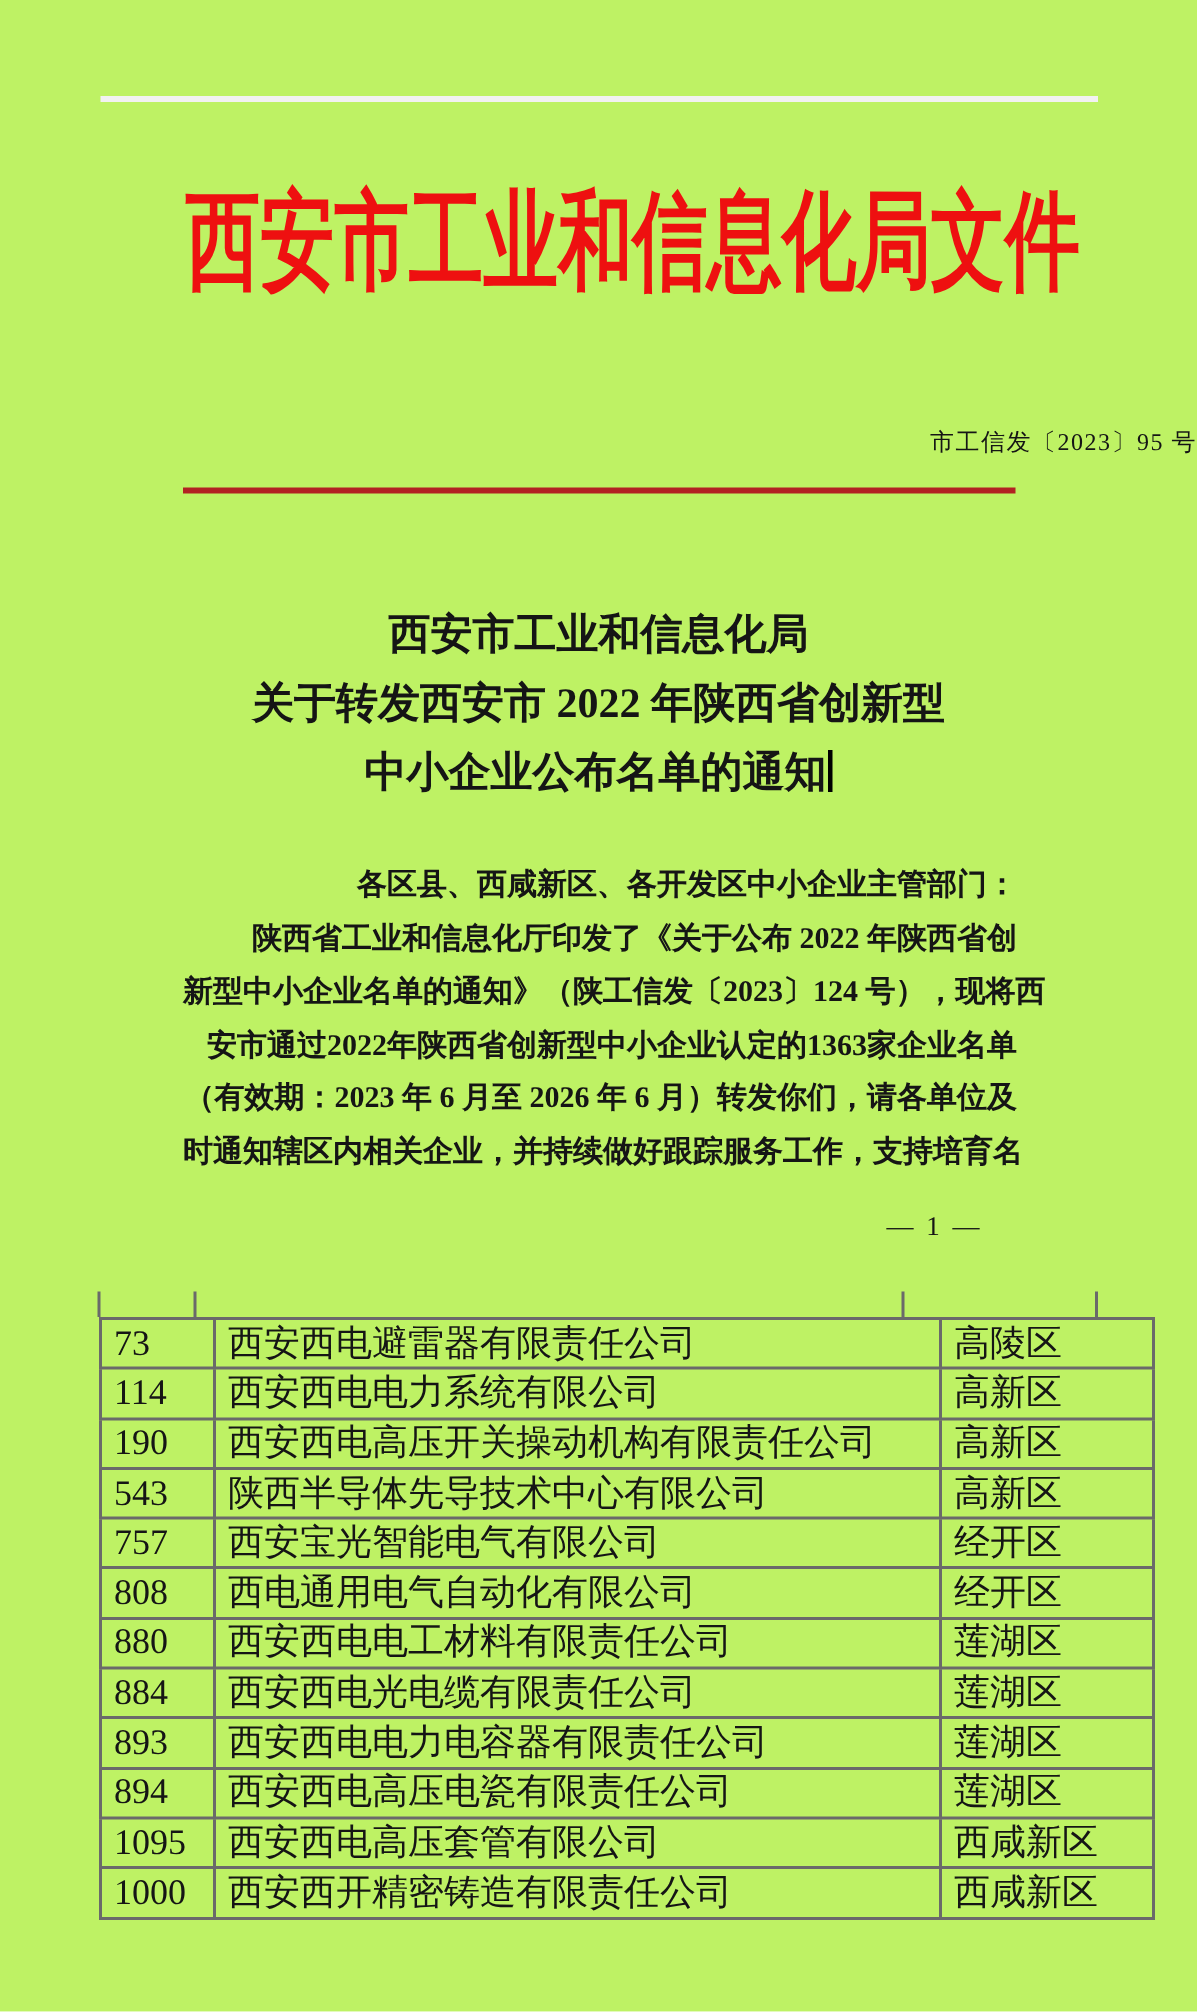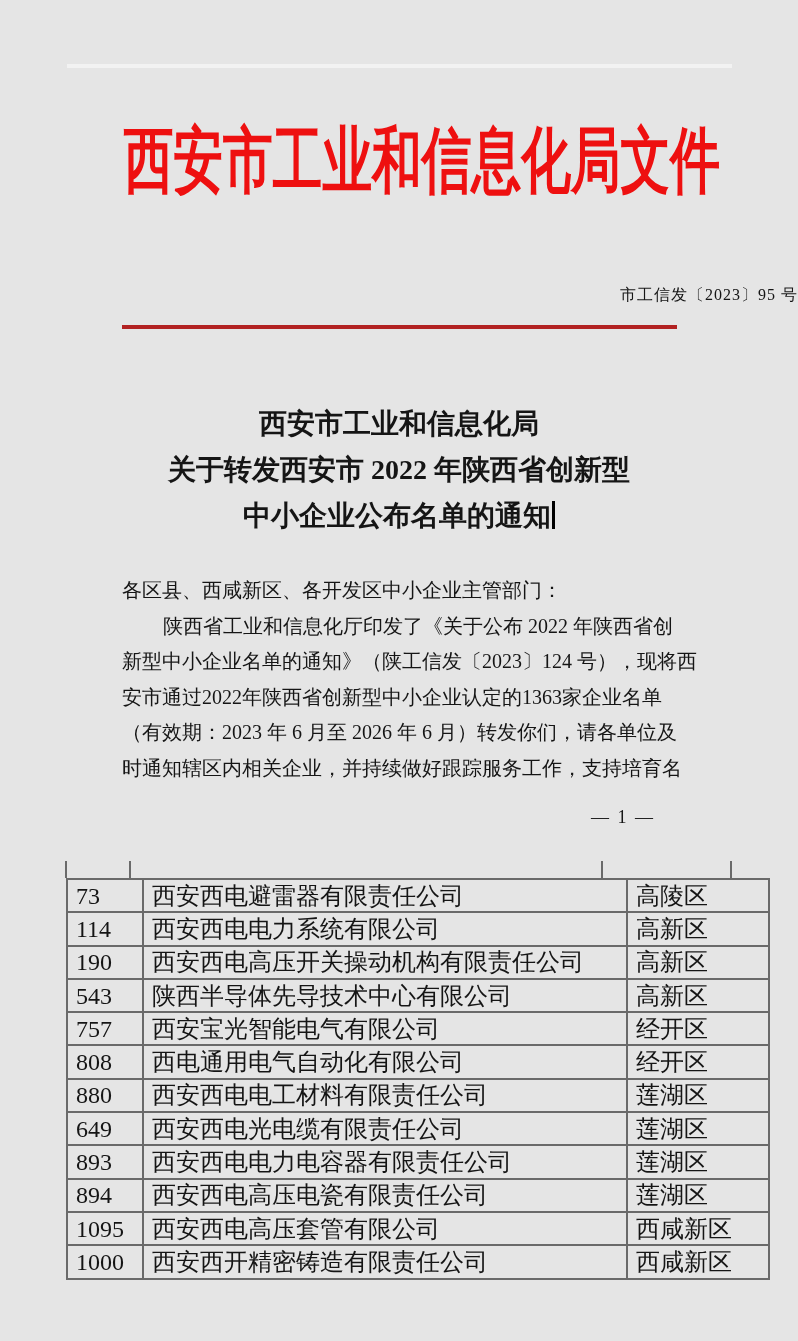--- a/index.html
+++ b/index.html
@@ -3,36 +3,36 @@
 <meta charset="utf-8">
 <style>
   :root{
     --banner-red:#ee1010;
     --rule-red:#b22222;
     --table-border:#6a6a6a;
     --text:#151515;
   }
   html,body{margin:0;padding:0;background:#ffffff;}
   .page{
-    position:relative;width:798px;height:1341px;background:#e5e5e5;overflow:hidden;
+    position:relative;width:798px;height:1341px;background:#bef264;overflow:hidden;
     font-family:"Liberation Serif","DejaVu Serif",serif;color:var(--text);
   }
   .page-edge-line{position:absolute;left:67px;top:64px;width:665px;height:4px;background:#f2f2f2;}
   .banner{
     position:absolute;left:0;top:116px;width:100%;text-align:center;
     font-size:72px;line-height:1.25;font-weight:bold;color:var(--banner-red);
     white-space:nowrap;transform:scaleX(0.69);transform-origin:50% 50%;
   }
   .doc-number{position:absolute;left:0;top:285px;width:100%;text-align:right;font-size:16px;letter-spacing:1px;}
   .red-rule{position:absolute;left:122px;top:325px;width:555px;height:4px;background:var(--rule-red);}
   .notice-title{position:absolute;left:0;top:401px;width:100%;text-align:center;font-weight:bold;font-size:28px;line-height:46px;}
   .title-line{white-space:nowrap;text-align:center;}
   .caret{display:inline-block;width:3px;height:28px;background:#000;vertical-align:-4px;margin-left:1px;}
   .body-block{position:absolute;left:122px;top:573px;width:556px;font-size:20px;line-height:35.5px;}
-  .body-line{white-space:nowrap;text-align:left;}
+  .body-line{white-space:nowrap;text-align:right;font-weight:bold;}
   .body-line.indent{padding-left:41px;}
   .page-num{position:absolute;left:591px;top:807px;font-size:18px;letter-spacing:2px;}
   table.companies{
     position:absolute;left:66px;top:878px;width:666px;height:400px;
     border-collapse:collapse;table-layout:fixed;
   }
   table.companies td{
     border:2px solid var(--table-border);
     font-size:24px;line-height:1;vertical-align:middle;
     padding:0 2px 0 8px;overflow:hidden;white-space:nowrap;
@@ -115,21 +115,21 @@
           <td class="col-no">808</td>
           <td class="col-company">西电通用电气自动化有限公司</td>
           <td class="col-district">经开区</td>
         </tr>
         <tr>
           <td class="col-no">880</td>
           <td class="col-company">西安西电电工材料有限责任公司</td>
           <td class="col-district">莲湖区</td>
         </tr>
         <tr>
-          <td class="col-no">649</td>
+          <td class="col-no">884</td>
           <td class="col-company">西安西电光电缆有限责任公司</td>
           <td class="col-district">莲湖区</td>
         </tr>
         <tr>
           <td class="col-no">893</td>
           <td class="col-company">西安西电电力电容器有限责任公司</td>
           <td class="col-district">莲湖区</td>
         </tr>
         <tr>
           <td class="col-no">894</td>

